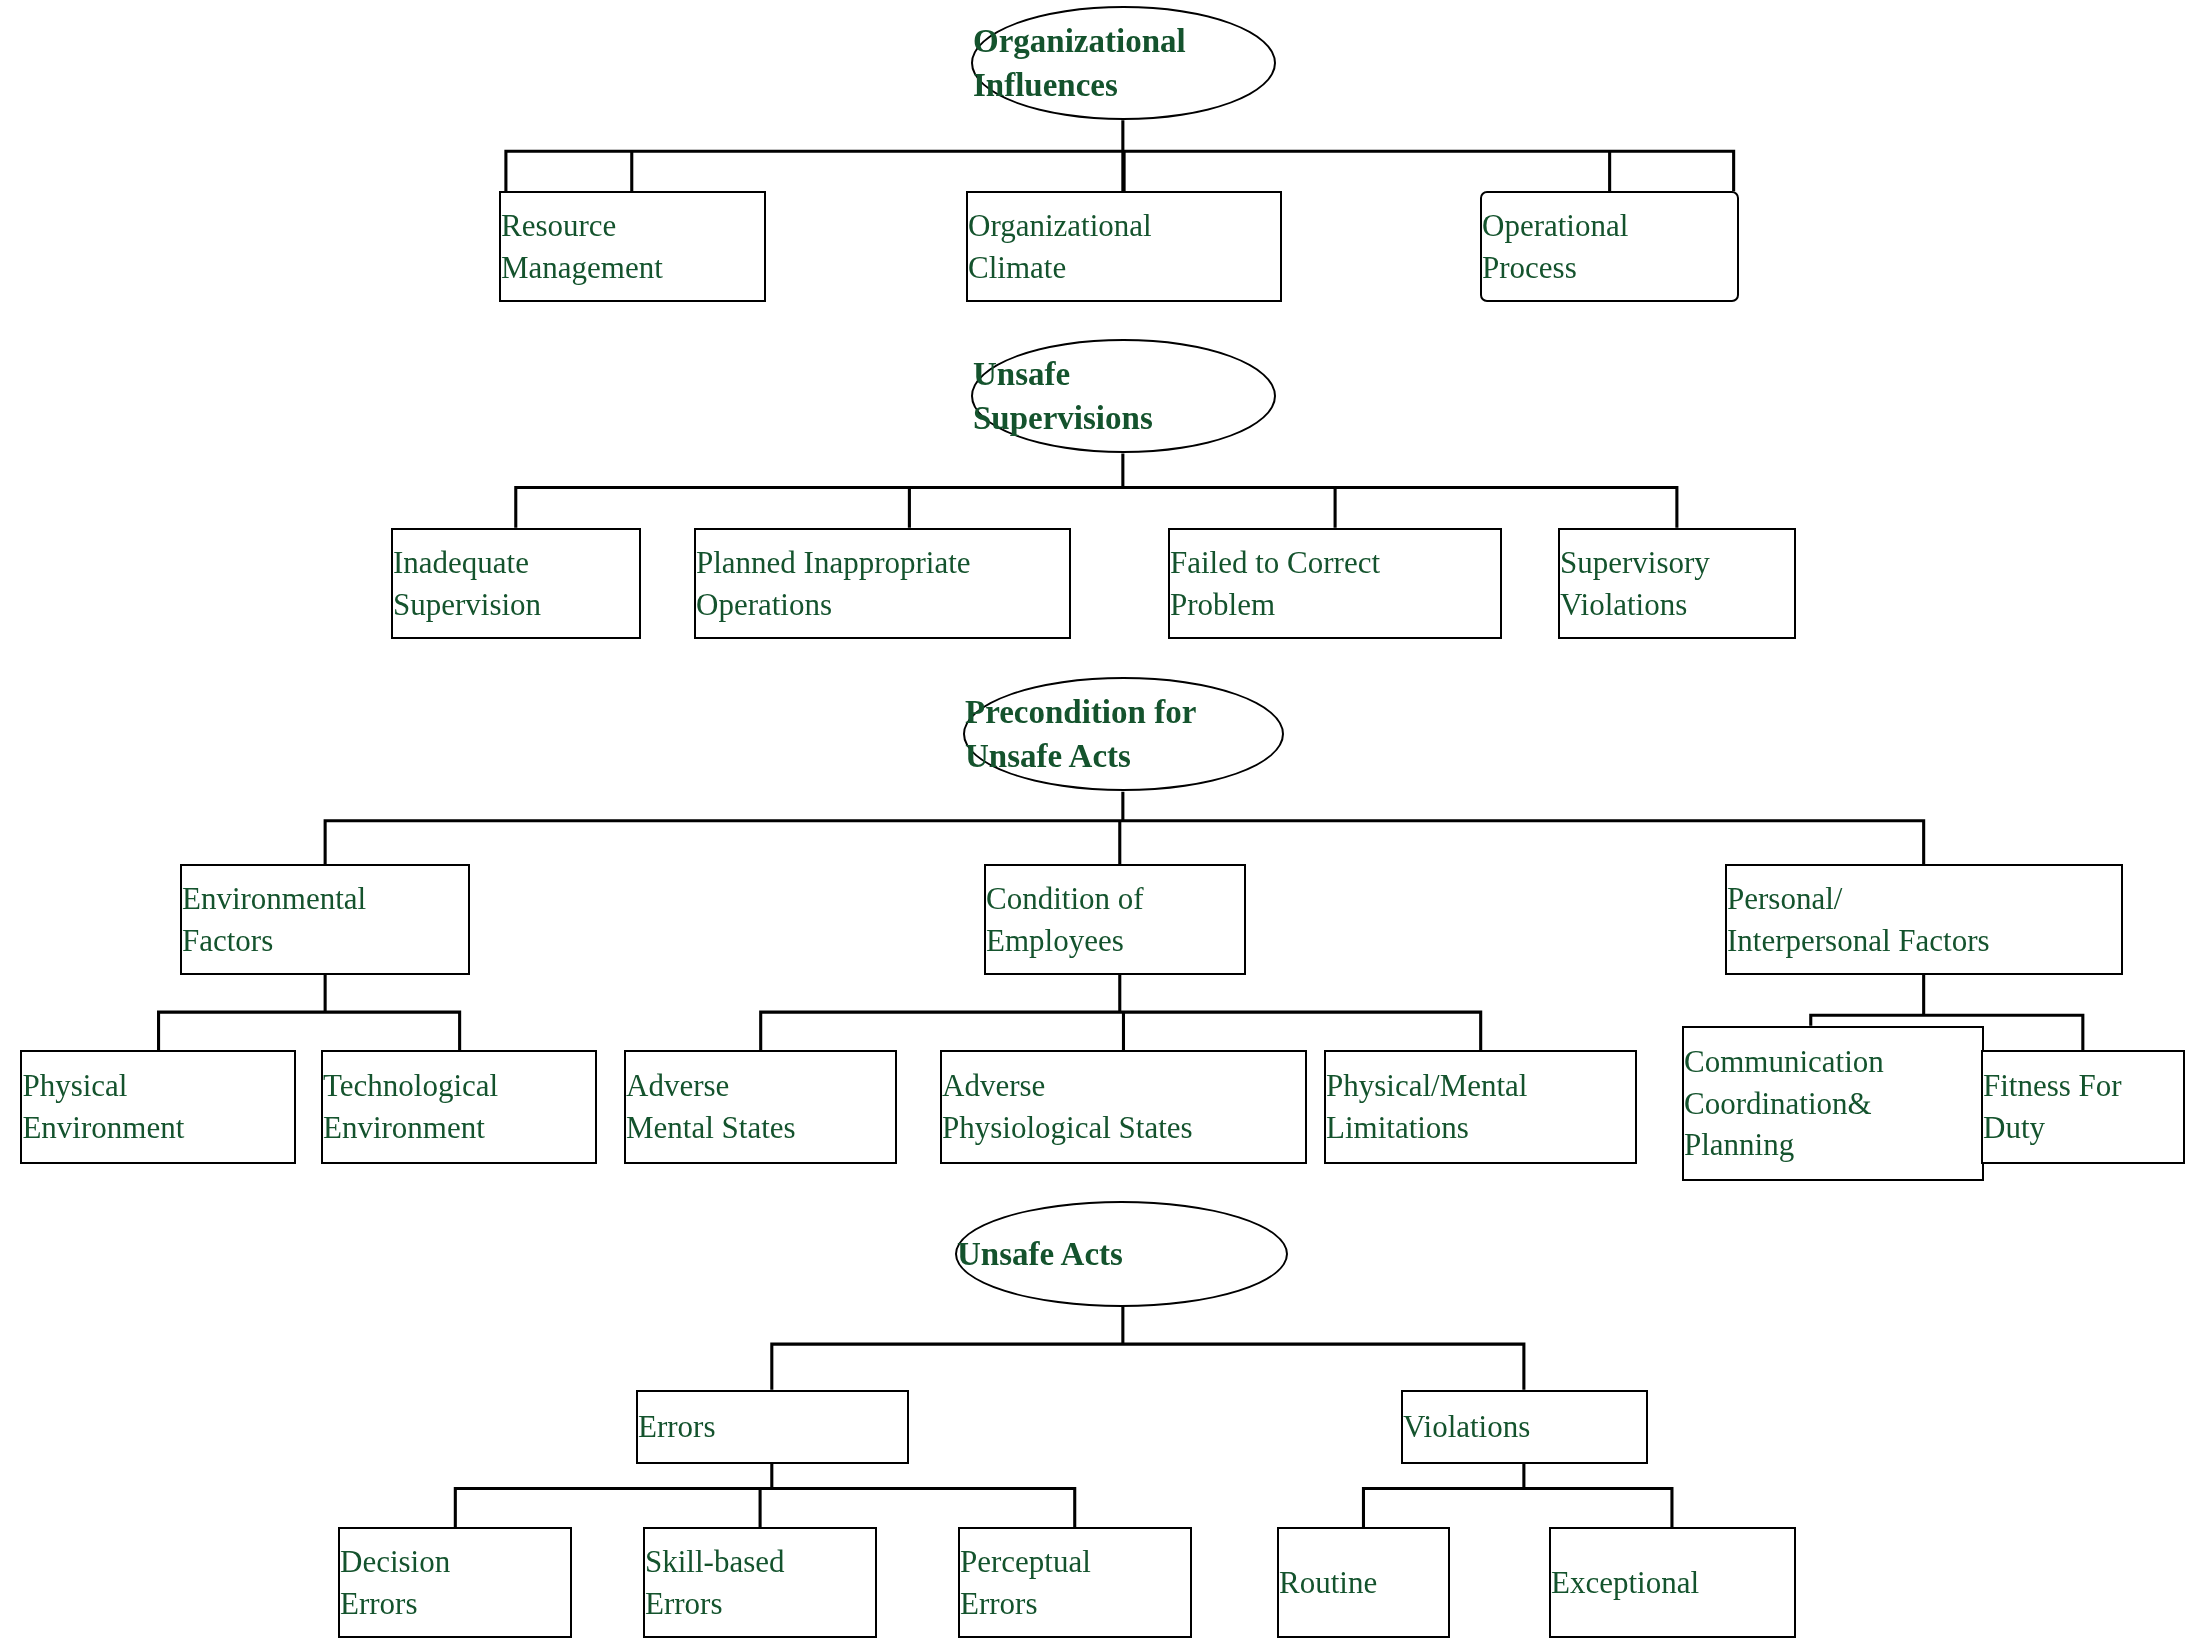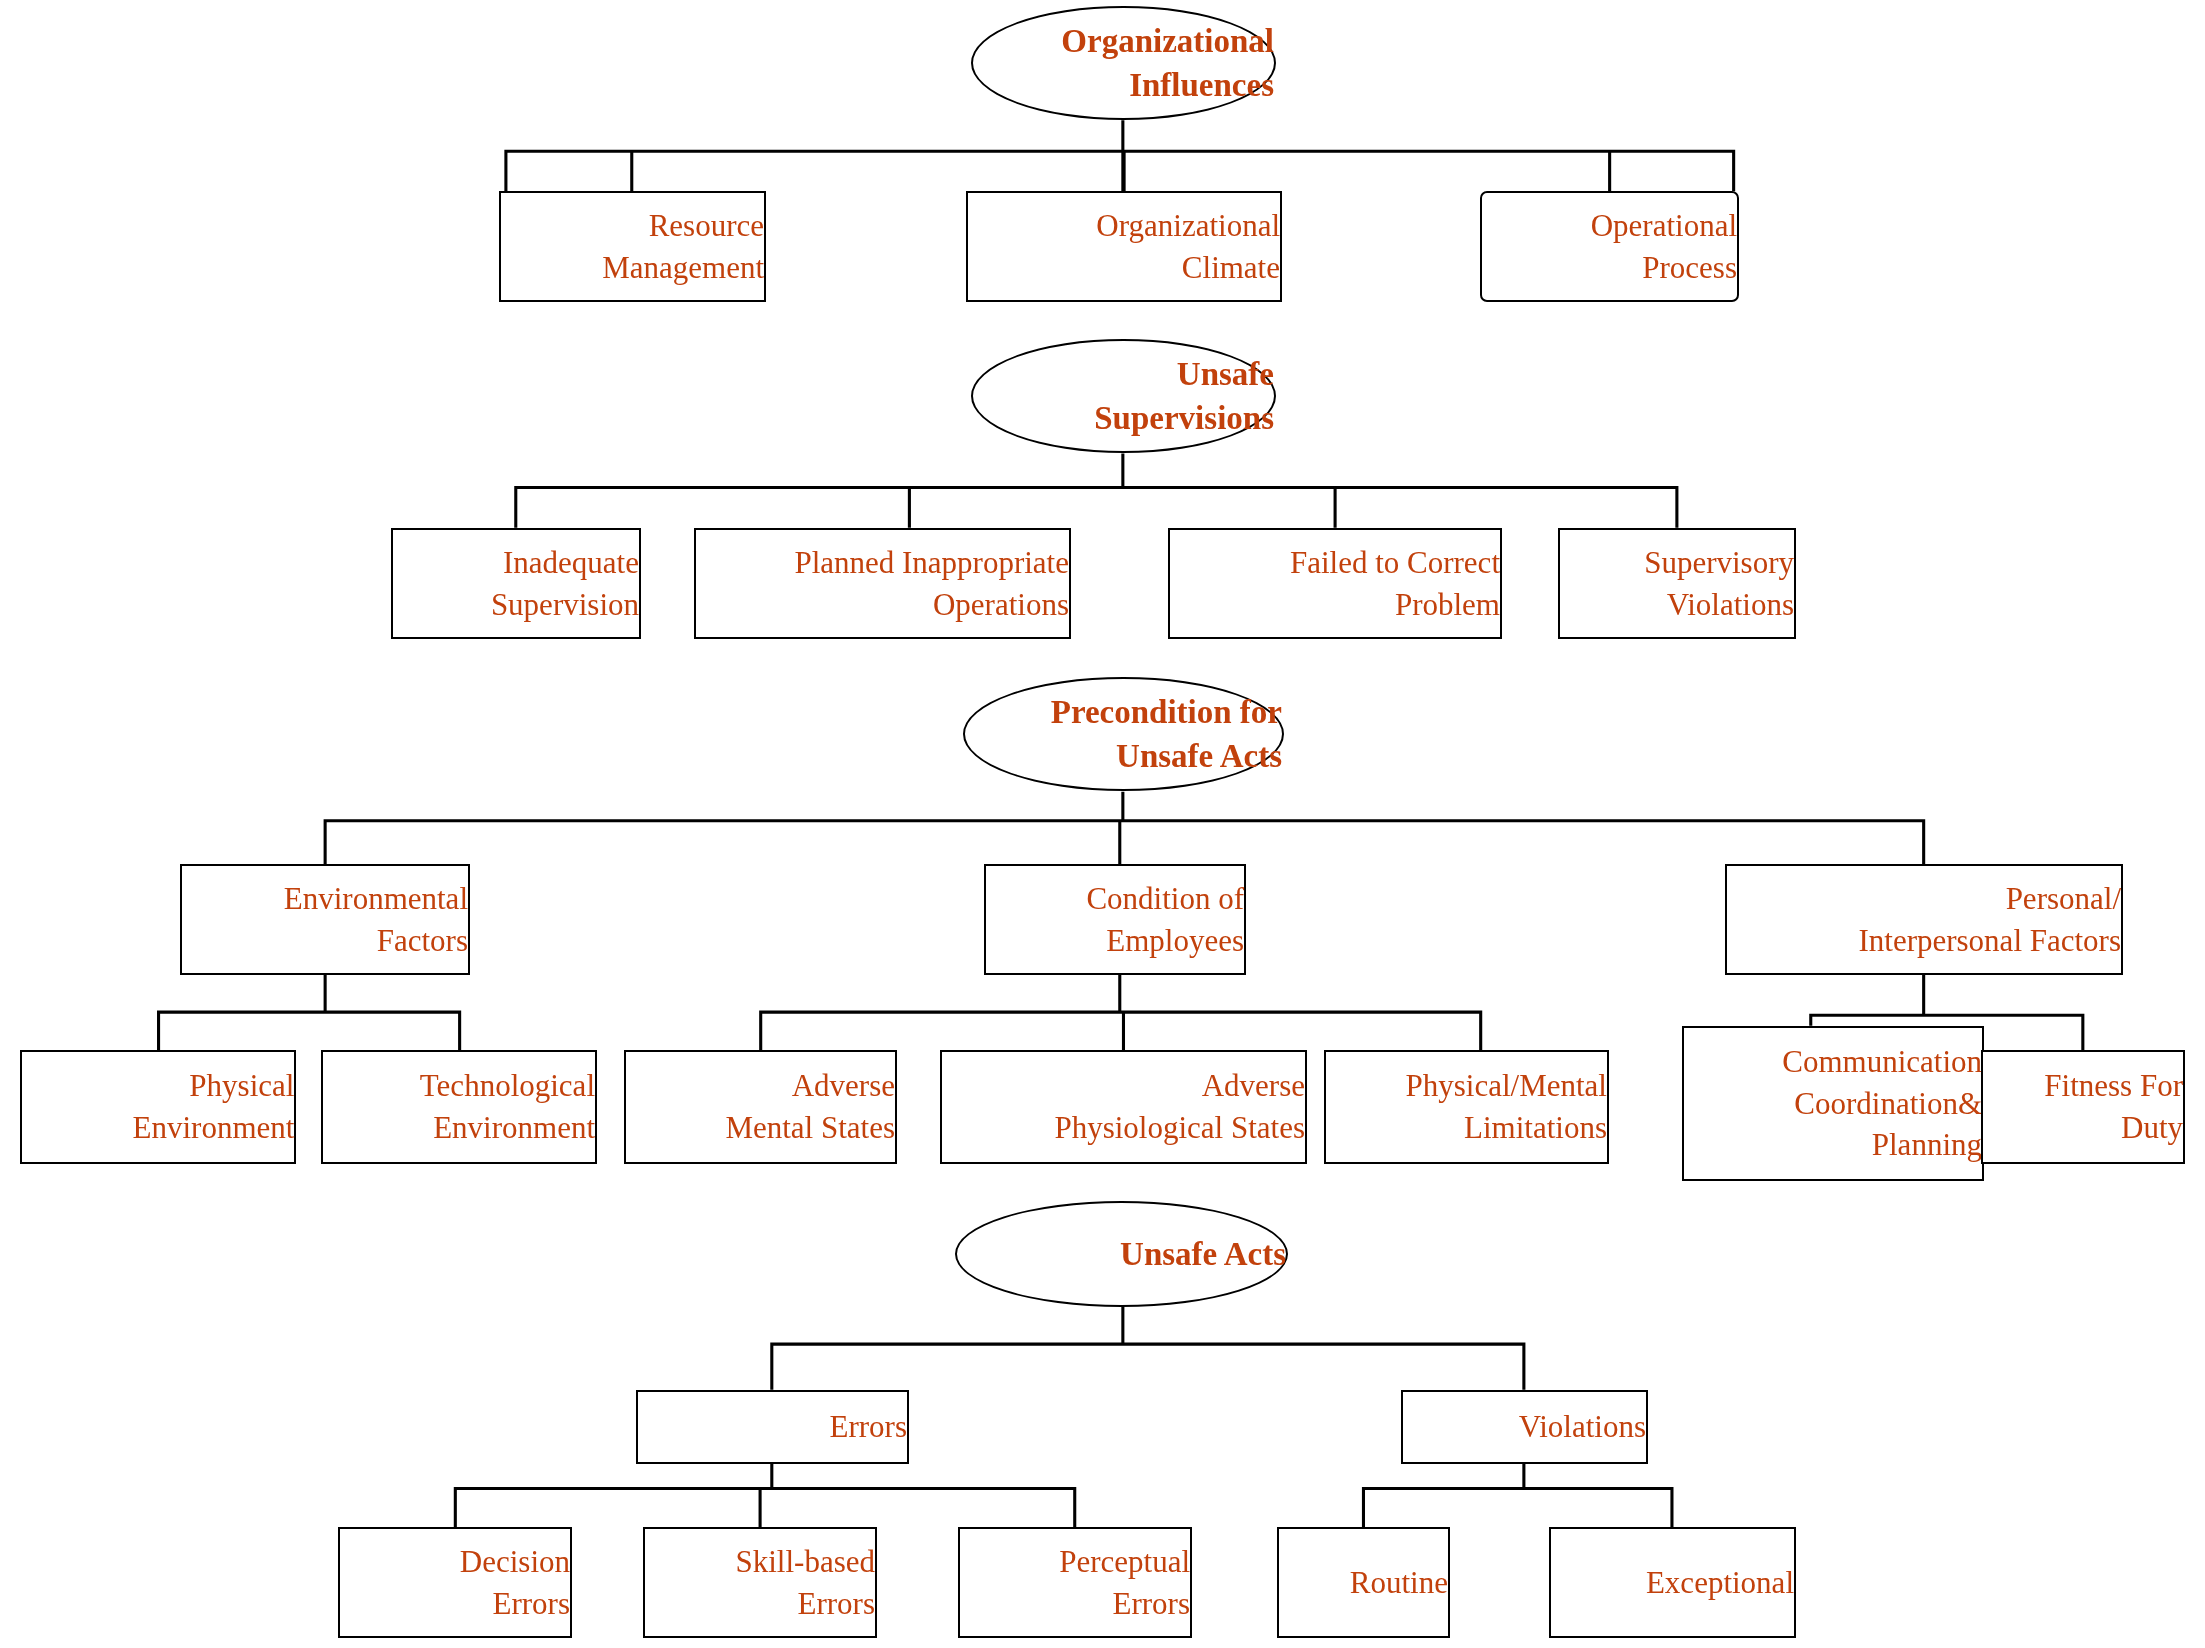--- a/index.html
+++ b/index.html
@@ -22,24 +22,24 @@
     top: 0;
     width: 2205px;
     height: 1649px;
     pointer-events: none;
   }
   .node {
     position: absolute;
     box-sizing: border-box;
     display: flex;
     flex-direction: column;
-    align-items: flex-end;
+    align-items: flex-start;
     justify-content: center;
     text-align: center;
-    color: #c2410c;
+    color: #14532d;
     background: #ffffff;
     z-index: 2;
   }
   .box {
     border: 2.5px solid #000000;
   }
   .ellipse {
     border: 2.5px solid #000000;
     border-radius: 50%;
     font-weight: bold;
@@ -129,21 +129,21 @@
       <span class="line">Environment</span>
     </div>
     <div class="node box" style="left: 624px; top: 1050px; width: 273px; height: 114px; font-size: 31px;">
       <span class="line">Adverse</span>
       <span class="line">Mental States</span>
     </div>
     <div class="node box" style="left: 940px; top: 1050px; width: 367px; height: 114px; font-size: 31px;">
       <span class="line">Adverse</span>
       <span class="line">Physiological States</span>
     </div>
-    <div class="node box" style="left: 1324px; top: 1050px; width: 285px; height: 114px; font-size: 31px;">
+    <div class="node box" style="left: 1324px; top: 1050px; width: 313px; height: 114px; font-size: 31px;">
       <span class="line">Physical/Mental</span>
       <span class="line">Limitations</span>
     </div>
     <div class="node box" style="left: 1660px; top: 1026px; width: 302px; height: 155px; font-size: 31px; margin-left: 22px;">
       <span class="line">Communication</span>
       <span class="line">Coordination&amp;</span>
       <span class="line">Planning</span>
     </div>
     <div class="node box" style="left: 1981px; top: 1050px; width: 204px; height: 114px; font-size: 31px;">
       <span class="line">Fitness For</span>

